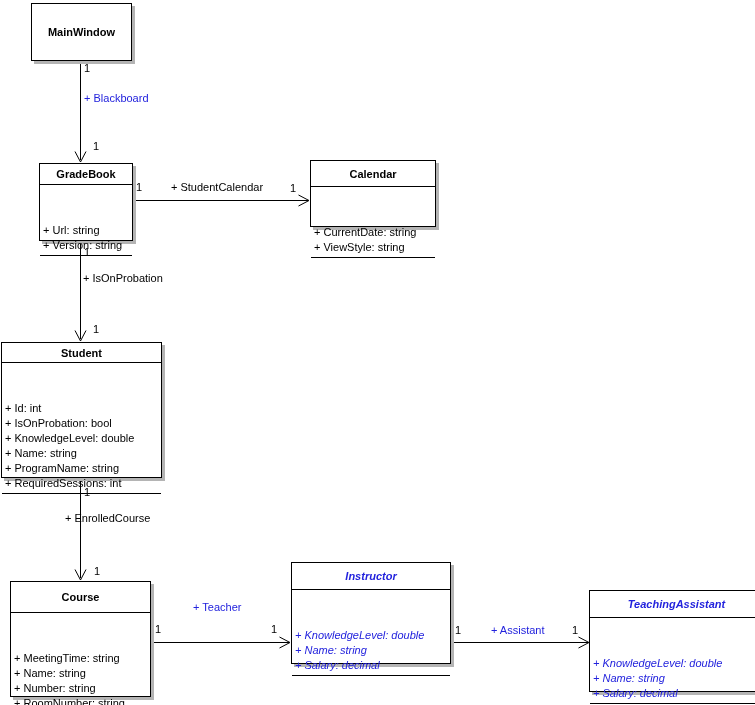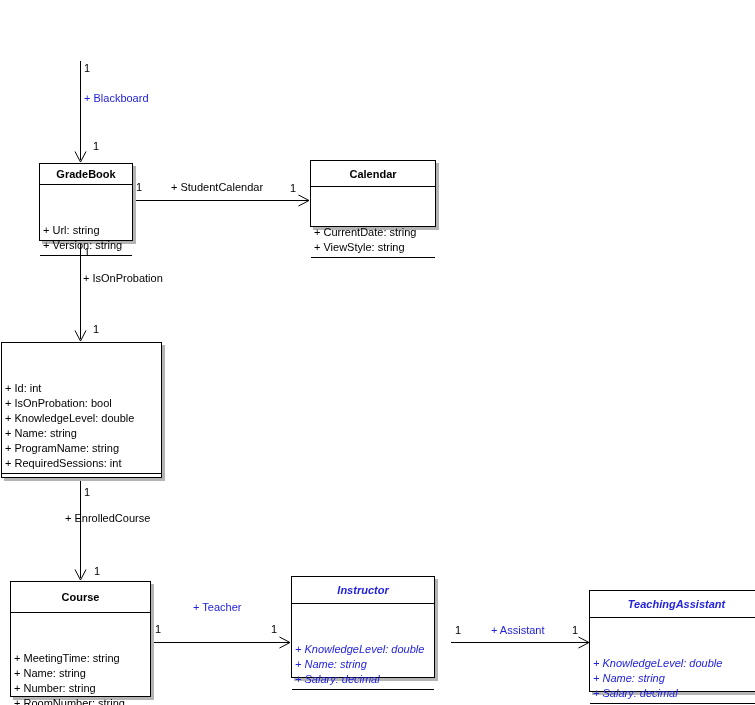--- a/index.html
+++ b/index.html
@@ -104,40 +104,44 @@
   <div class="edge-label" style="left:94px;top:565px">1</div>
 
   <div class="edge-label" style="left:155px;top:623px">1</div>
   <div class="edge-label blue" style="left:193px;top:601px">+ Teacher</div>
   <div class="edge-label" style="left:271px;top:623px">1</div>
 
   <div class="edge-label" style="left:455px;top:624px">1</div>
   <div class="edge-label blue" style="left:491px;top:624px">+ Assistant</div>
   <div class="edge-label" style="left:572px;top:624px">1</div>
 
+  <div class="uml-class single" style="left:31px;top:3px;width:101px;height:58px">
+    <div class="title">MainWindow</div>
+  </div>
 
   <div class="uml-class" style="left:39px;top:163px;width:94px;height:78px">
     <div class="title" style="height:21px">GradeBook</div>
     <div class="attrs">
       <div class="attr">+ Url: string</div>
       <div class="attr">+ Version: string</div>
     </div>
     <div class="ops"></div>
   </div>
 
   <div class="uml-class" style="left:310px;top:160px;width:126px;height:67px">
     <div class="title" style="height:26px">Calendar</div>
     <div class="attrs">
       <div class="attr">+ CurrentDate: string</div>
       <div class="attr">+ ViewStyle: string</div>
     </div>
     <div class="ops"></div>
   </div>
 
   <div class="uml-class" style="left:1px;top:342px;width:161px;height:136px">
+    <div class="title" style="height:20px">Student</div>
     <div class="attrs">
       <div class="attr">+ Id: int</div>
       <div class="attr">+ IsOnProbation: bool</div>
       <div class="attr">+ KnowledgeLevel: double</div>
       <div class="attr">+ Name: string</div>
       <div class="attr">+ ProgramName: string</div>
       <div class="attr">+ RequiredSessions: int</div>
     </div>
     <div class="ops"></div>
   </div>
@@ -146,21 +150,21 @@
     <div class="title" style="height:31px">Course</div>
     <div class="attrs">
       <div class="attr">+ MeetingTime: string</div>
       <div class="attr">+ Name: string</div>
       <div class="attr">+ Number: string</div>
       <div class="attr">+ RoomNumber: string</div>
     </div>
     <div class="ops"></div>
   </div>
 
-  <div class="uml-class abstract" style="left:291px;top:576px;width:144px;height:102px">
+  <div class="uml-class abstract" style="left:291px;top:562px;width:160px;height:102px">
     <div class="title" style="height:27px">Instructor</div>
     <div class="attrs">
       <div class="attr">+ KnowledgeLevel: double</div>
       <div class="attr">+ Name: string</div>
       <div class="attr">+ Salary: decimal</div>
     </div>
     <div class="ops"></div>
   </div>
 
   <div class="uml-class abstract" style="left:589px;top:590px;width:175px;height:102px">

